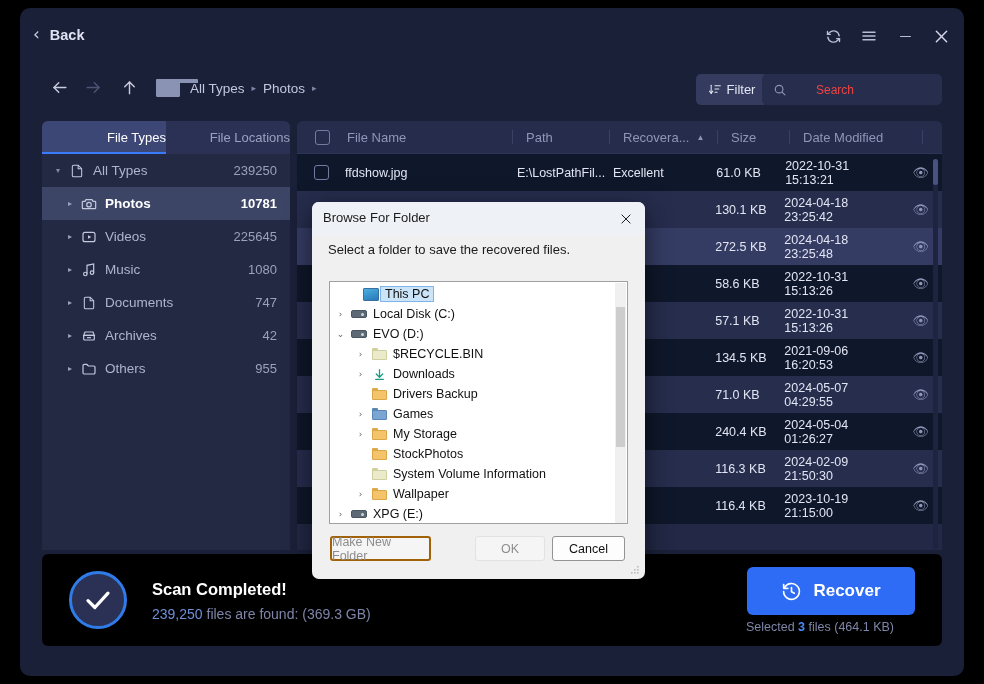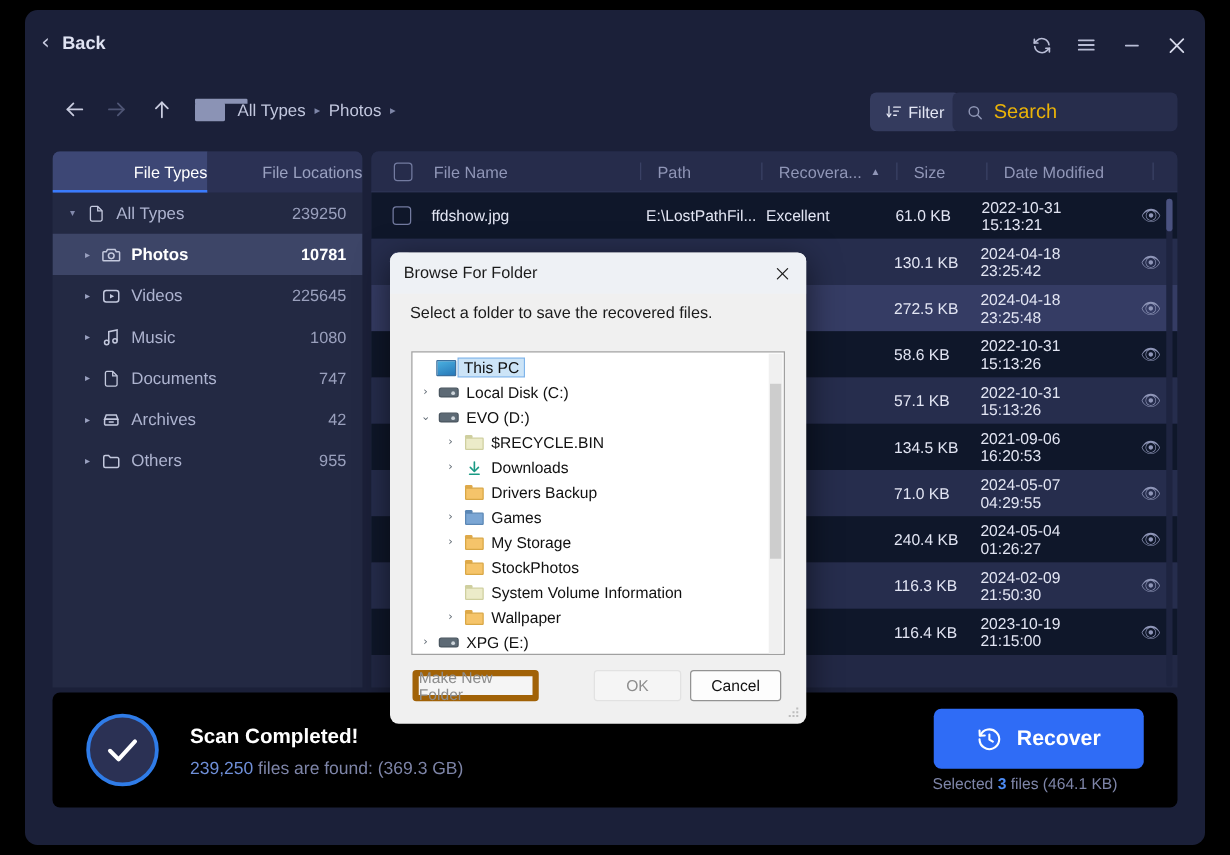--- a/index.html
+++ b/index.html
@@ -82,21 +82,21 @@
     justify-content: center; gap: 5px; cursor: pointer;
   }
   #filter-btn .lbl { font-size: 13px; color: #e3e6f4; }
 
   #search-box {
     position: absolute; right: 22px; top: 12px;
     width: 180px; height: 31px; border-radius: 5px;
     background: #272d4c; display: flex; align-items: center;
     padding-left: 11px; gap: 8px; cursor: text;
   }
-  #search-box .ph { font-size: 16px; color: #eab308; }
+  #search-box .ph { font-size: 12px; color: #ef4444; margin-left: 21px; }
 
   
   #left-panel {
     position: absolute; left: 22px; top: 113px;
     width: 248px; height: 429px;
     background: #232943; border-radius: 6px 6px 0 0;
     overflow: hidden;
   }
   #tabs { display: flex; height: 33px; }
   .tab {
@@ -270,21 +270,21 @@
     position: absolute; left: 1px; top: 24px; width: 9px; height: 140px;
     background: #cdcdcd;
   }
   .dbtn {
     position: absolute; top: 334px; height: 25px;
     display: flex; align-items: center; justify-content: center;
     font-size: 12.5px; border-radius: 3px; cursor: pointer;
   }
   #btn-mkdir {
     left: 18px; width: 101px; background: #f5f5f5;
-    border: 5px solid #a16207; color: #8d8d8d;
+    border: 2px solid #a16207; color: #8d8d8d;
   }
   #btn-ok {
     left: 163px; width: 70px; background: #f5f5f5;
     border: 1px solid #e2e2e2; color: #8d8d8d;
   }
   #btn-cancel {
     left: 240px; width: 73px; background: #fdfdfd;
     border: 1px solid #939393; color: #111111;
   }
   #dlg-grip {
@@ -701,21 +701,21 @@
       <svg width="14" height="14" viewBox="0 0 24 24" stroke="currentColor" stroke-width="1.7" stroke-linecap="round">
         <line x1="5" y1="5" x2="19" y2="19"></line>
           <line x1="19" y1="5" x2="5" y2="19"></line>
       </svg>
     </div>
     <div id="dlg-prompt">Select a folder to save the recovered files.</div>
 
     <div id="dlg-tree">
       <div style="padding-top:2px">
 
-        <div class="dl-row selected" style="padding-left:0">
+        <div class="dl-row selected" style="padding-left:14px">
           <span class="exp"></span>
           <span class="ic">
               <span class="pc-ico"></span>
             </span>
           <span class="tx">This PC</span>
         </div>
 
         <div class="dl-row" style="padding-left:2px">
           <span class="exp">›</span>
           <span class="ic">

